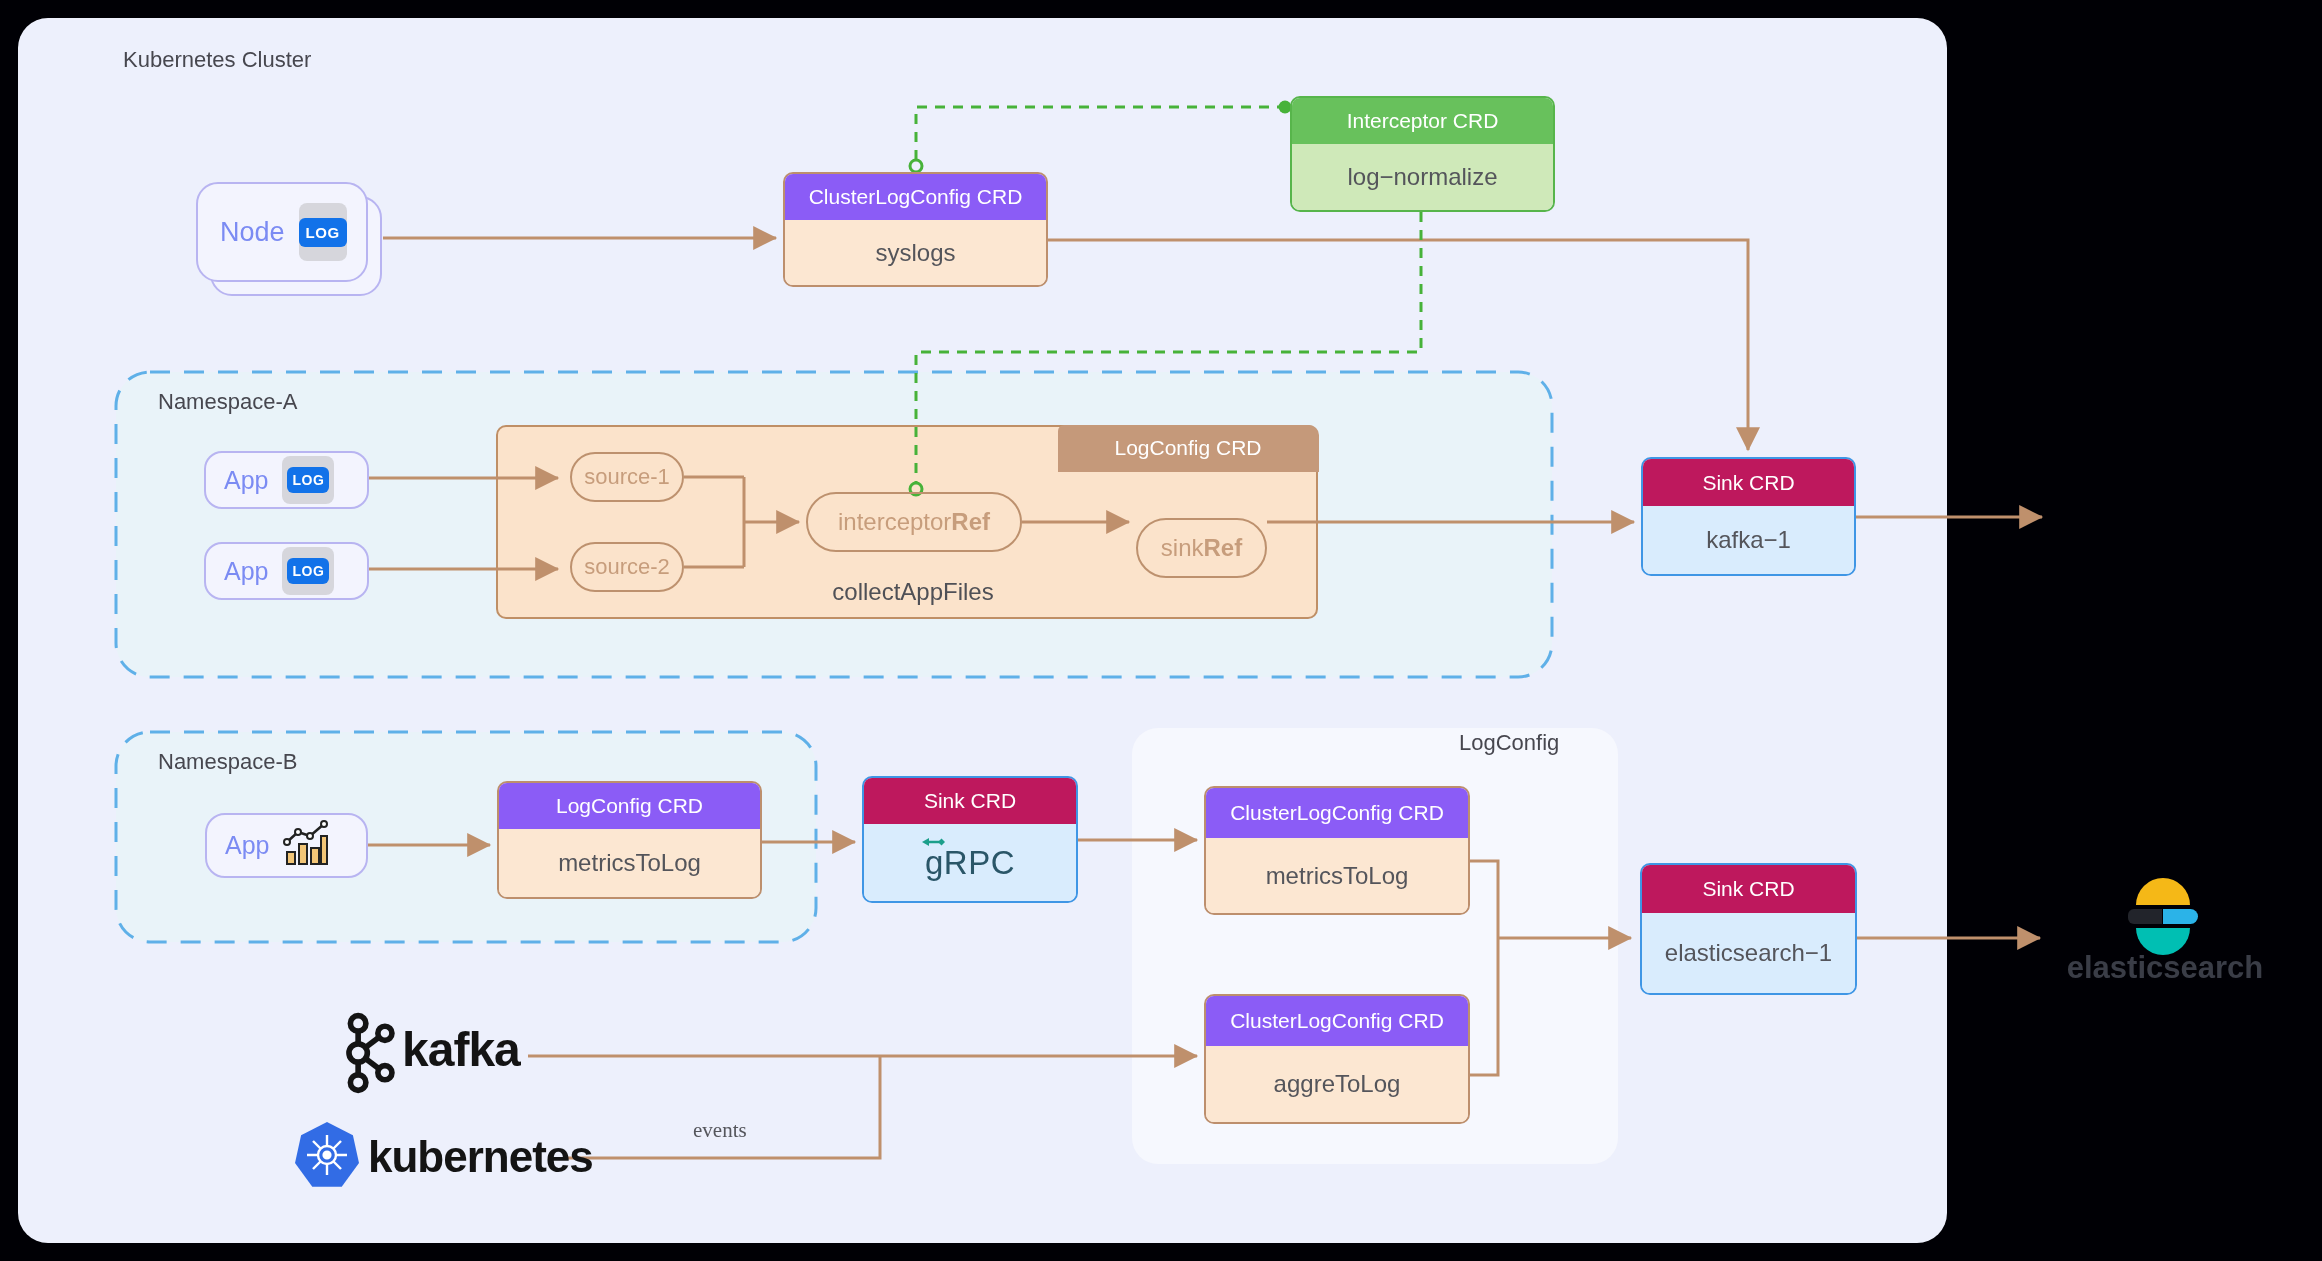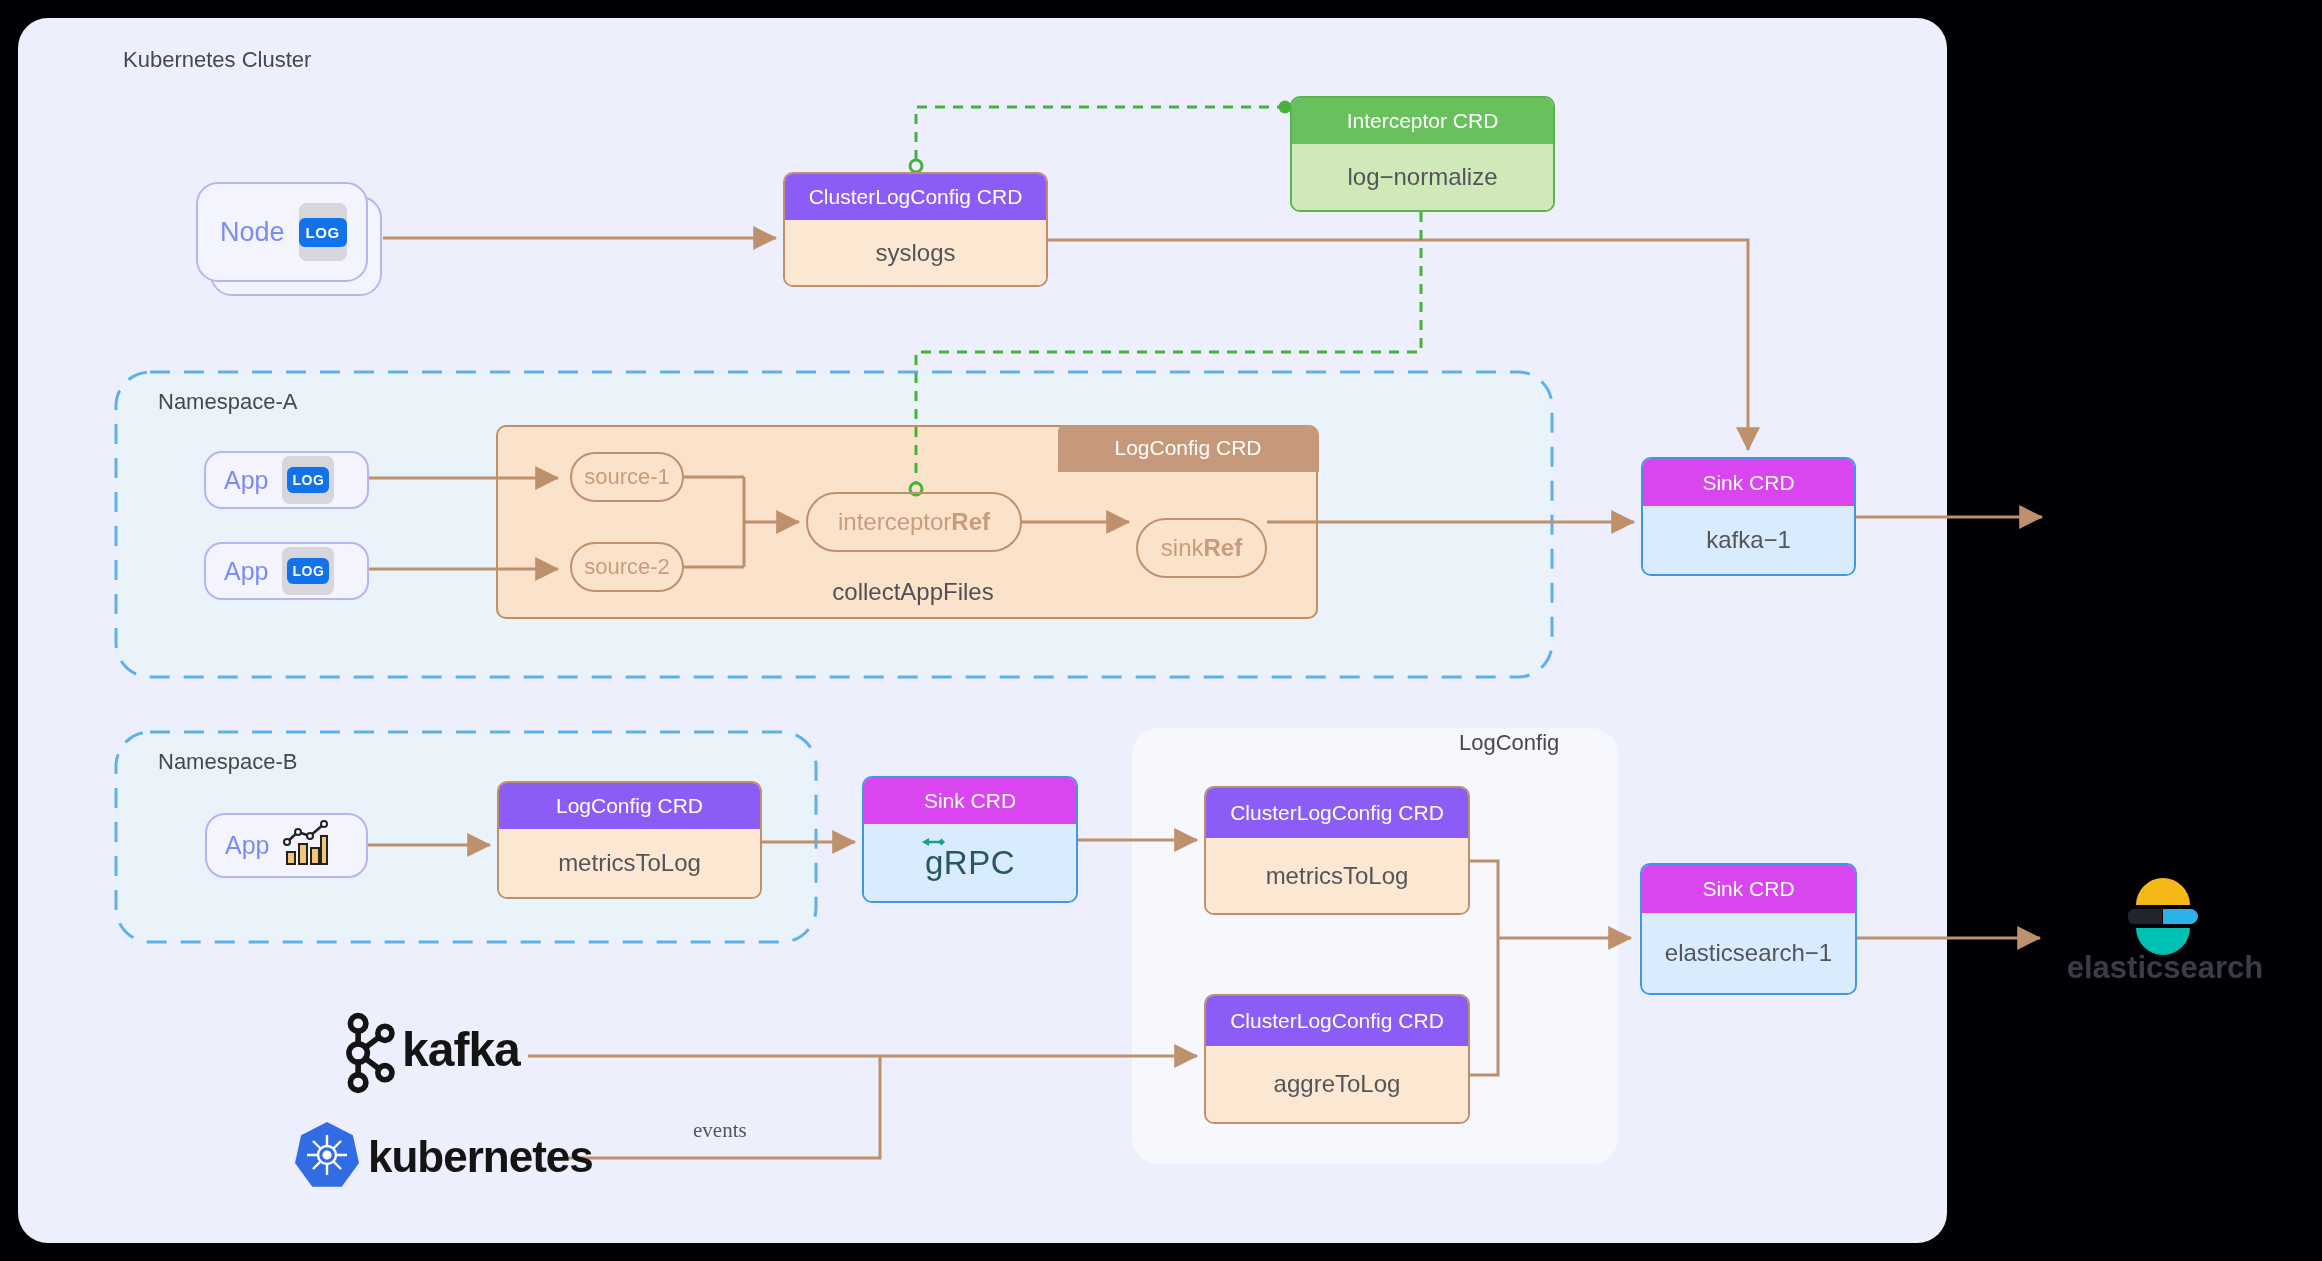--- a/index.html
+++ b/index.html
@@ -8,21 +8,21 @@
   .panel{position:absolute;left:18px;top:18px;width:1929px;height:1225px;background:#edf0fc;border-radius:30px;z-index:0;}
   .nsfill{position:absolute;background:#e9f3f9;border-radius:34px;z-index:1;}
   .aggbg{position:absolute;left:1132px;top:728px;width:486px;height:436px;background:rgba(255,255,255,.5);border-radius:26px;z-index:1;}
   .bigbox{position:absolute;left:496px;top:425px;width:822px;height:194px;background:#fbe3cb;border:2.5px solid #bf8f66;border-radius:10px;z-index:2;box-sizing:border-box;}
   .bigtab{position:absolute;right:-2.5px;top:-2.5px;width:261px;height:47px;background:#c5997a;border-radius:6px 10px 0 0;color:#fff;font-size:21px;display:flex;align-items:center;justify-content:center;}
   svg.wires{position:absolute;left:0;top:0;z-index:3;}
   .crd{position:absolute;z-index:10;border-radius:10px;box-sizing:border-box;display:flex;flex-direction:column;overflow:hidden;}
   .crd .hd{color:#fff;font-size:21px;display:flex;align-items:center;justify-content:center;flex:0 0 auto;}
   .crd .bd{display:flex;align-items:center;justify-content:center;flex:1 1 auto;font-size:24px;color:#54555b;}
   .crd.tan{border:2px solid #bd8f6d;} .crd.tan .hd{background:#8b5cf6;text-align:center;} .crd.tan .bd{background:#fce7d2;}
-  .crd.blue{border:2px solid #3f96e5;} .crd.blue .hd{background:#d946ef;} .crd.blue .bd{background:#d9ecfd;}
+  .crd.blue{border:2px solid #3f96e5;} .crd.blue .hd{background:#be185d;} .crd.blue .bd{background:#d9ecfd;}
   .crd.green{border:2px solid #57b54b;} .crd.green .hd{background:#68c15c;} .crd.green .bd{background:#cfe9b9;}
   .pill{position:absolute;z-index:10;border:2.5px solid #bd916e;border-radius:30px;color:#c79d7c;font-size:22px;display:flex;align-items:center;justify-content:center;box-sizing:border-box;background:transparent;}
   .pill b{font-weight:bold;}
   .appbox{position:absolute;z-index:10;background:#f3f4fe;border:2.5px solid #b8b4f1;box-sizing:border-box;display:flex;align-items:center;gap:14px;padding:0 26px 0 22px;}
   .appbox .lbl{color:#7b8bf3;font-size:25px;}
   .chip{background:#d6d6dc;border-radius:8px;display:flex;align-items:center;justify-content:center;}
   .logbadge{background:#1272e9;border-radius:6px;color:#fff;font-weight:bold;font-size:14px;letter-spacing:.5px;display:flex;align-items:center;justify-content:center;}
   .label{position:absolute;color:#47474f;font-size:22px;z-index:10;}
   .smalllabel{position:absolute;color:#54555b;font-size:21px;z-index:10;}
   .collect{position:absolute;left:796px;top:578px;width:234px;text-align:center;font-size:24px;color:#4f5056;z-index:10;}

